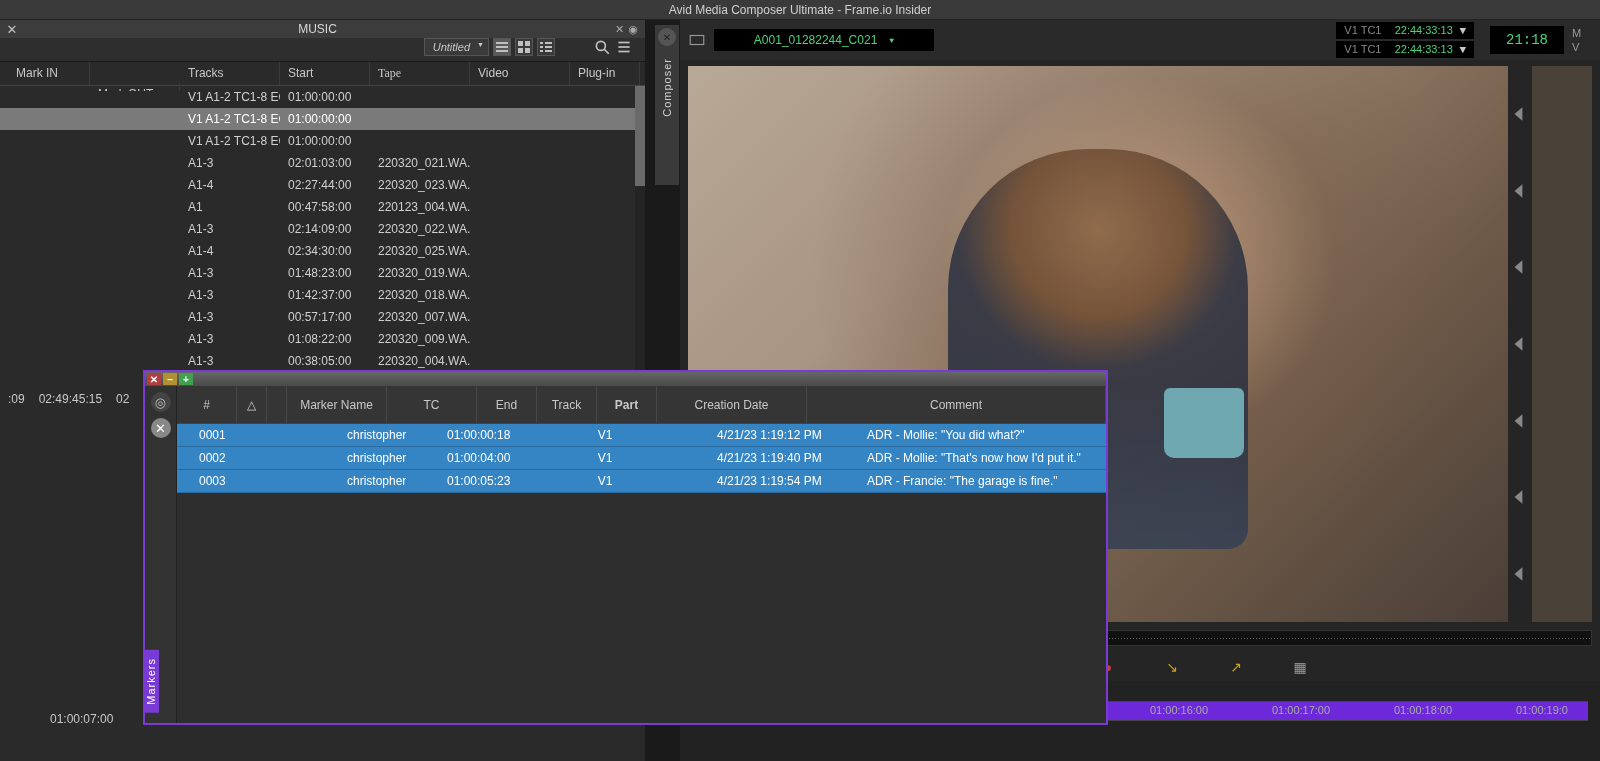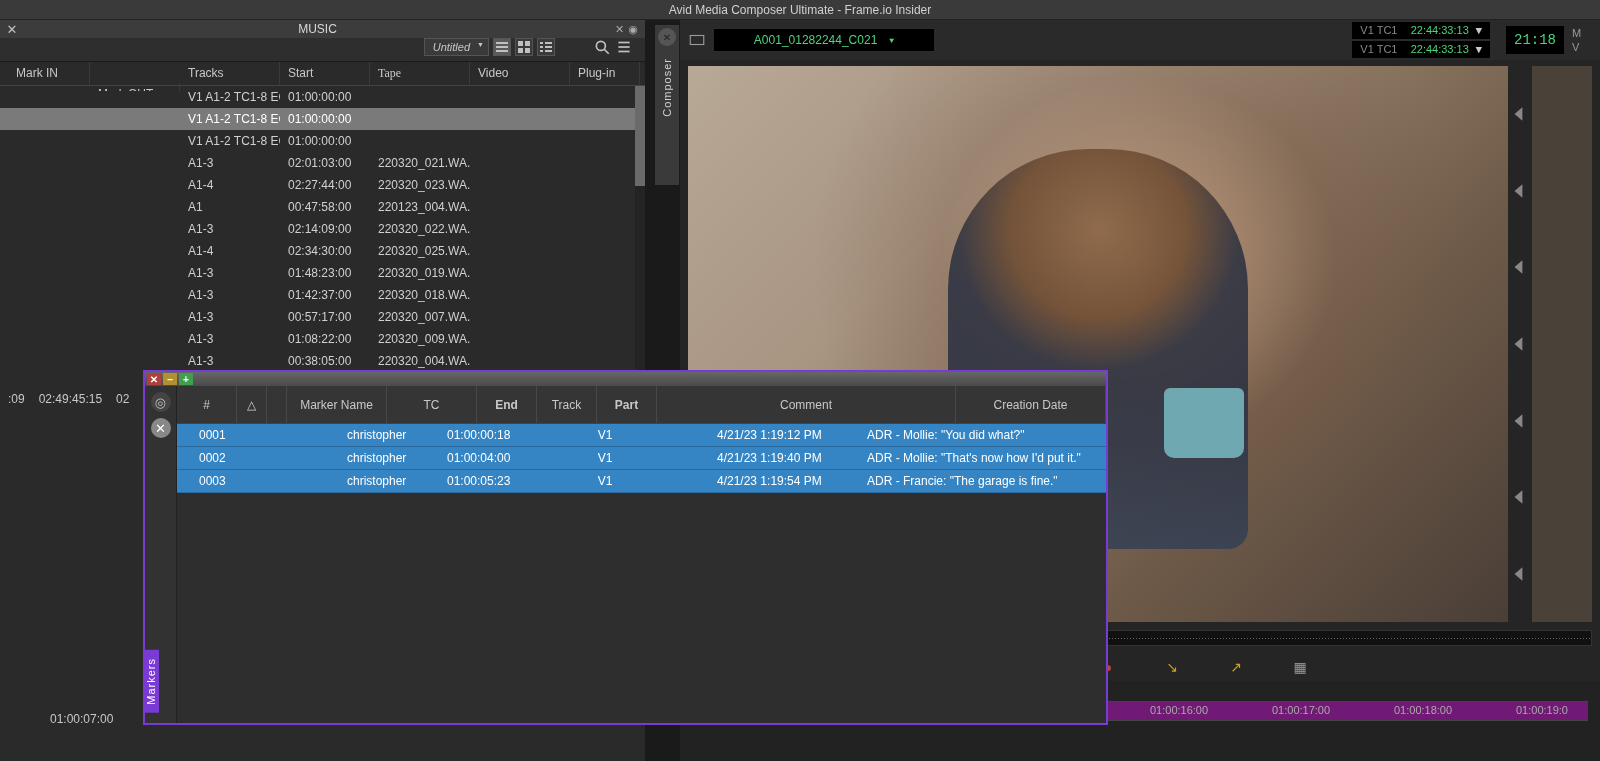--- a/index.html
+++ b/index.html
@@ -51,21 +51,21 @@
 
   
   .viewer-panel { position: absolute; top: 20px; left: 680px; right: 0; height: 741px; background: #252525; }
   .viewer-header { height: 40px; background: #2a2a2a; display:flex; align-items:center; padding: 4px 8px; gap:8px; }
   .clip-name-box { background: #000; padding: 4px 12px; color: #4dd37a; font-size: 12px; font-family: 'Courier New', monospace; display:flex; align-items:center; gap:8px; min-width:220px; justify-content:center;}
   .clip-name-box::after { content: '▼'; font-size: 8px; color:#4dd37a; margin-left:4px;}
   .tc-box { background: #000; padding: 2px 8px; font-family: 'Courier New', monospace; font-size: 11px; display:inline-block; margin:1px 2px;}
   .tc-label { color: #888; }
   .tc-val { color: #4dd37a; }
   .tc-stack { margin-left:auto; }
-  .tc-right { background:#000; padding:6px 8px; color:#4dd37a; font-family:'Courier New',monospace; font-size:14px; margin-left:6px;}
+  .tc-right { background:#000; padding:6px 16px; color:#4dd37a; font-family:'Courier New',monospace; font-size:14px; margin-left:6px;}
   .viewer-icon { width:18px; height:18px; color:#999; cursor:pointer; display:flex; align-items:center; justify-content:center;}
 
   .video-area { position: relative; margin: 6px 8px 0 8px; height: 556px; display:flex; gap:2px;}
   .video-frame { flex: 1; max-width: 830px; background: linear-gradient(135deg, #b8a896 0%, #a89582 30%, #8a7560 50%, #6e5a48 70%, #4a3e37 100%); position:relative; overflow:hidden;}
   .video-frame::before { content:''; position:absolute; inset:0; background: radial-gradient(ellipse 40% 55% at 55% 35%, rgba(200,160,130,0.9) 0%, rgba(120,90,70,0.3) 60%, transparent 100%); }
   .person-silhouette { position:absolute; left:50%; top:15%; width:300px; height:400px; transform:translateX(-50%); background: radial-gradient(circle at 50% 20%, #8a6545 0%, #6b4a30 25%, transparent 40%), linear-gradient(#2a3040 60%, #354055 100%); border-radius: 140px 140px 20px 20px; opacity:0.85;}
   .mug { position:absolute; left:58%; top:58%; width:80px; height:70px; background:#6fa8b0; border-radius:6px 6px 10px 10px;}
   .video-frame2 { width: 60px; background:#4a4238;}
   .nav-arrows { width: 20px; display:flex; flex-direction:column; justify-content:space-around; padding:10px 0;}
   .nav-arrow { width:18px; height:18px; color:#888; cursor:pointer;}
@@ -73,21 +73,21 @@
   .viewer-scrub { height:16px; margin:8px; background:#111; border:1px solid #333; position:relative;}
   .viewer-scrub::after{ content:''; position:absolute; left:0; right:0; top:50%; height:1px; background: repeating-linear-gradient(90deg,#666 0,#666 1px,transparent 1px,transparent 3px);}
 
   .viewer-controls { height:50px; display:flex; flex-direction:column; gap:4px; padding:2px 8px;}
   .ctrl-row { display:flex; justify-content:center; gap:40px; align-items:center; height:22px;}
   .ctrl-btn { width:24px; height:20px; color:#999; cursor:pointer; display:flex; align-items:center; justify-content:center; font-size:14px;}
   .ctrl-btn.yellow { color:#c9a020;}
   .ctrl-btn.red { color:#c04040;}
 
   .timeline-strip { position:absolute; bottom:0; left:0; right:0; height:80px; background:#222;}
-  .timeline-ruler { position:absolute; bottom:40px; left:0; right:12px; height:20px; background:#701a75; border-top:1px solid #444; border-bottom:1px solid #444; font-size:11px; color:#aaa;}
+  .timeline-ruler { position:absolute; bottom:40px; left:0; right:12px; height:20px; background:#6d28d9; border-top:1px solid #444; border-bottom:1px solid #444; font-size:11px; color:#aaa;}
   .ruler-tick { position:absolute; top:2px; }
   .timeline-btns { position:absolute; left:0; top:0; width:140px; height:30px; display:flex; gap:6px; align-items:center; padding-left:8px;}
   .tbtn { width:18px; height:18px; background:#3a3a3a; border:1px solid #555; cursor:pointer;}
 
   
   .markers-panel { position: absolute; left: 143px; top: 370px; width: 965px; height: 355px; background: #333; border: 2px solid #7a3ad6; z-index: 100; }
   .markers-titlebar { height: 14px; background: linear-gradient(#676767,#4a4a4a); display:flex; align-items:center; gap:2px; padding-left:2px;}
   .tb-btn { width:14px; height:12px; cursor:pointer; display:flex; align-items:center; justify-content:center; font-size:10px; font-weight:bold;}
   .tb-close{background:#b04040;color:#fff;}
   .tb-min{background:#b09030;color:#fff;}
@@ -97,21 +97,21 @@
   .mside-icon { width:20px; height:20px; margin:6px auto; color:#c0c0c0; cursor:pointer; display:flex; align-items:center; justify-content:center; background:#444; border-radius:10px;}
   .mside-icon.close{ color:#fff; background:#888;}
   .markers-content { position:absolute; left:32px; right:0; top:14px; bottom:0; background:#2e2e2e;}
   .markers-header { height:38px; background:#353535; display:flex; align-items:center; font-size:12px; border-bottom:1px solid #444;}
   .mh { padding:0 6px; border-right:1px solid #484848; text-align:center; color:#c8c8c8; height:100%; display:flex; align-items:center; justify-content:center;}
   .mh-num{width:60px;}
   .mh-sort{width:30px;}
   .mh-color{width:20px;}
   .mh-name{width:100px;}
   .mh-tc{width:90px;}
-  .mh-end{width:60px;font-weight:bold;}
+  .mh-end{width:60px;}
   .mh-track{width:60px;}
   .mh-part{width:60px;font-weight:bold;}
   .mh-cdate{width:150px;}
   .mh-comment{flex:1;}
   .markers-body {}
   .marker-row { height:23px; display:flex; align-items:center; font-size:12px; background:#3585c5; color:#fff; border-bottom:1px solid #2a6a9e;}
   .mc { padding:0 22px; overflow:hidden; white-space:nowrap;}
   .mc-num{width:60px;}
   .mc-sort{width:30px;}
   .mc-color{width:20px; display:flex; align-items:center; justify-content:center;}
@@ -413,22 +413,22 @@
   <div class="markers-content">
     <div class="markers-header">
       <div class="mh mh-num">#</div>
       <div class="mh mh-sort">△</div>
       <div class="mh mh-color"></div>
       <div class="mh mh-name">Marker Name</div>
       <div class="mh mh-tc">TC</div>
       <div class="mh mh-end">End</div>
       <div class="mh mh-track">Track</div>
       <div class="mh mh-part">Part</div>
+      <div class="mh mh-cdate">Creation Date</div>
       <div class="mh mh-comment">Comment</div>
-      <div class="mh mh-cdate">Creation Date</div>
     </div>
     <div class="markers-body" id="markers-body">
         <div class="marker-row">
           <div class="mc mc-num">0001</div>
           <div class="mc mc-sort"></div>
           <div class="mc mc-color">
             <span></span>
           </div>
           <div class="mc mc-name">christopher</div>
           <div class="mc mc-tc">01:00:00:18</div>

